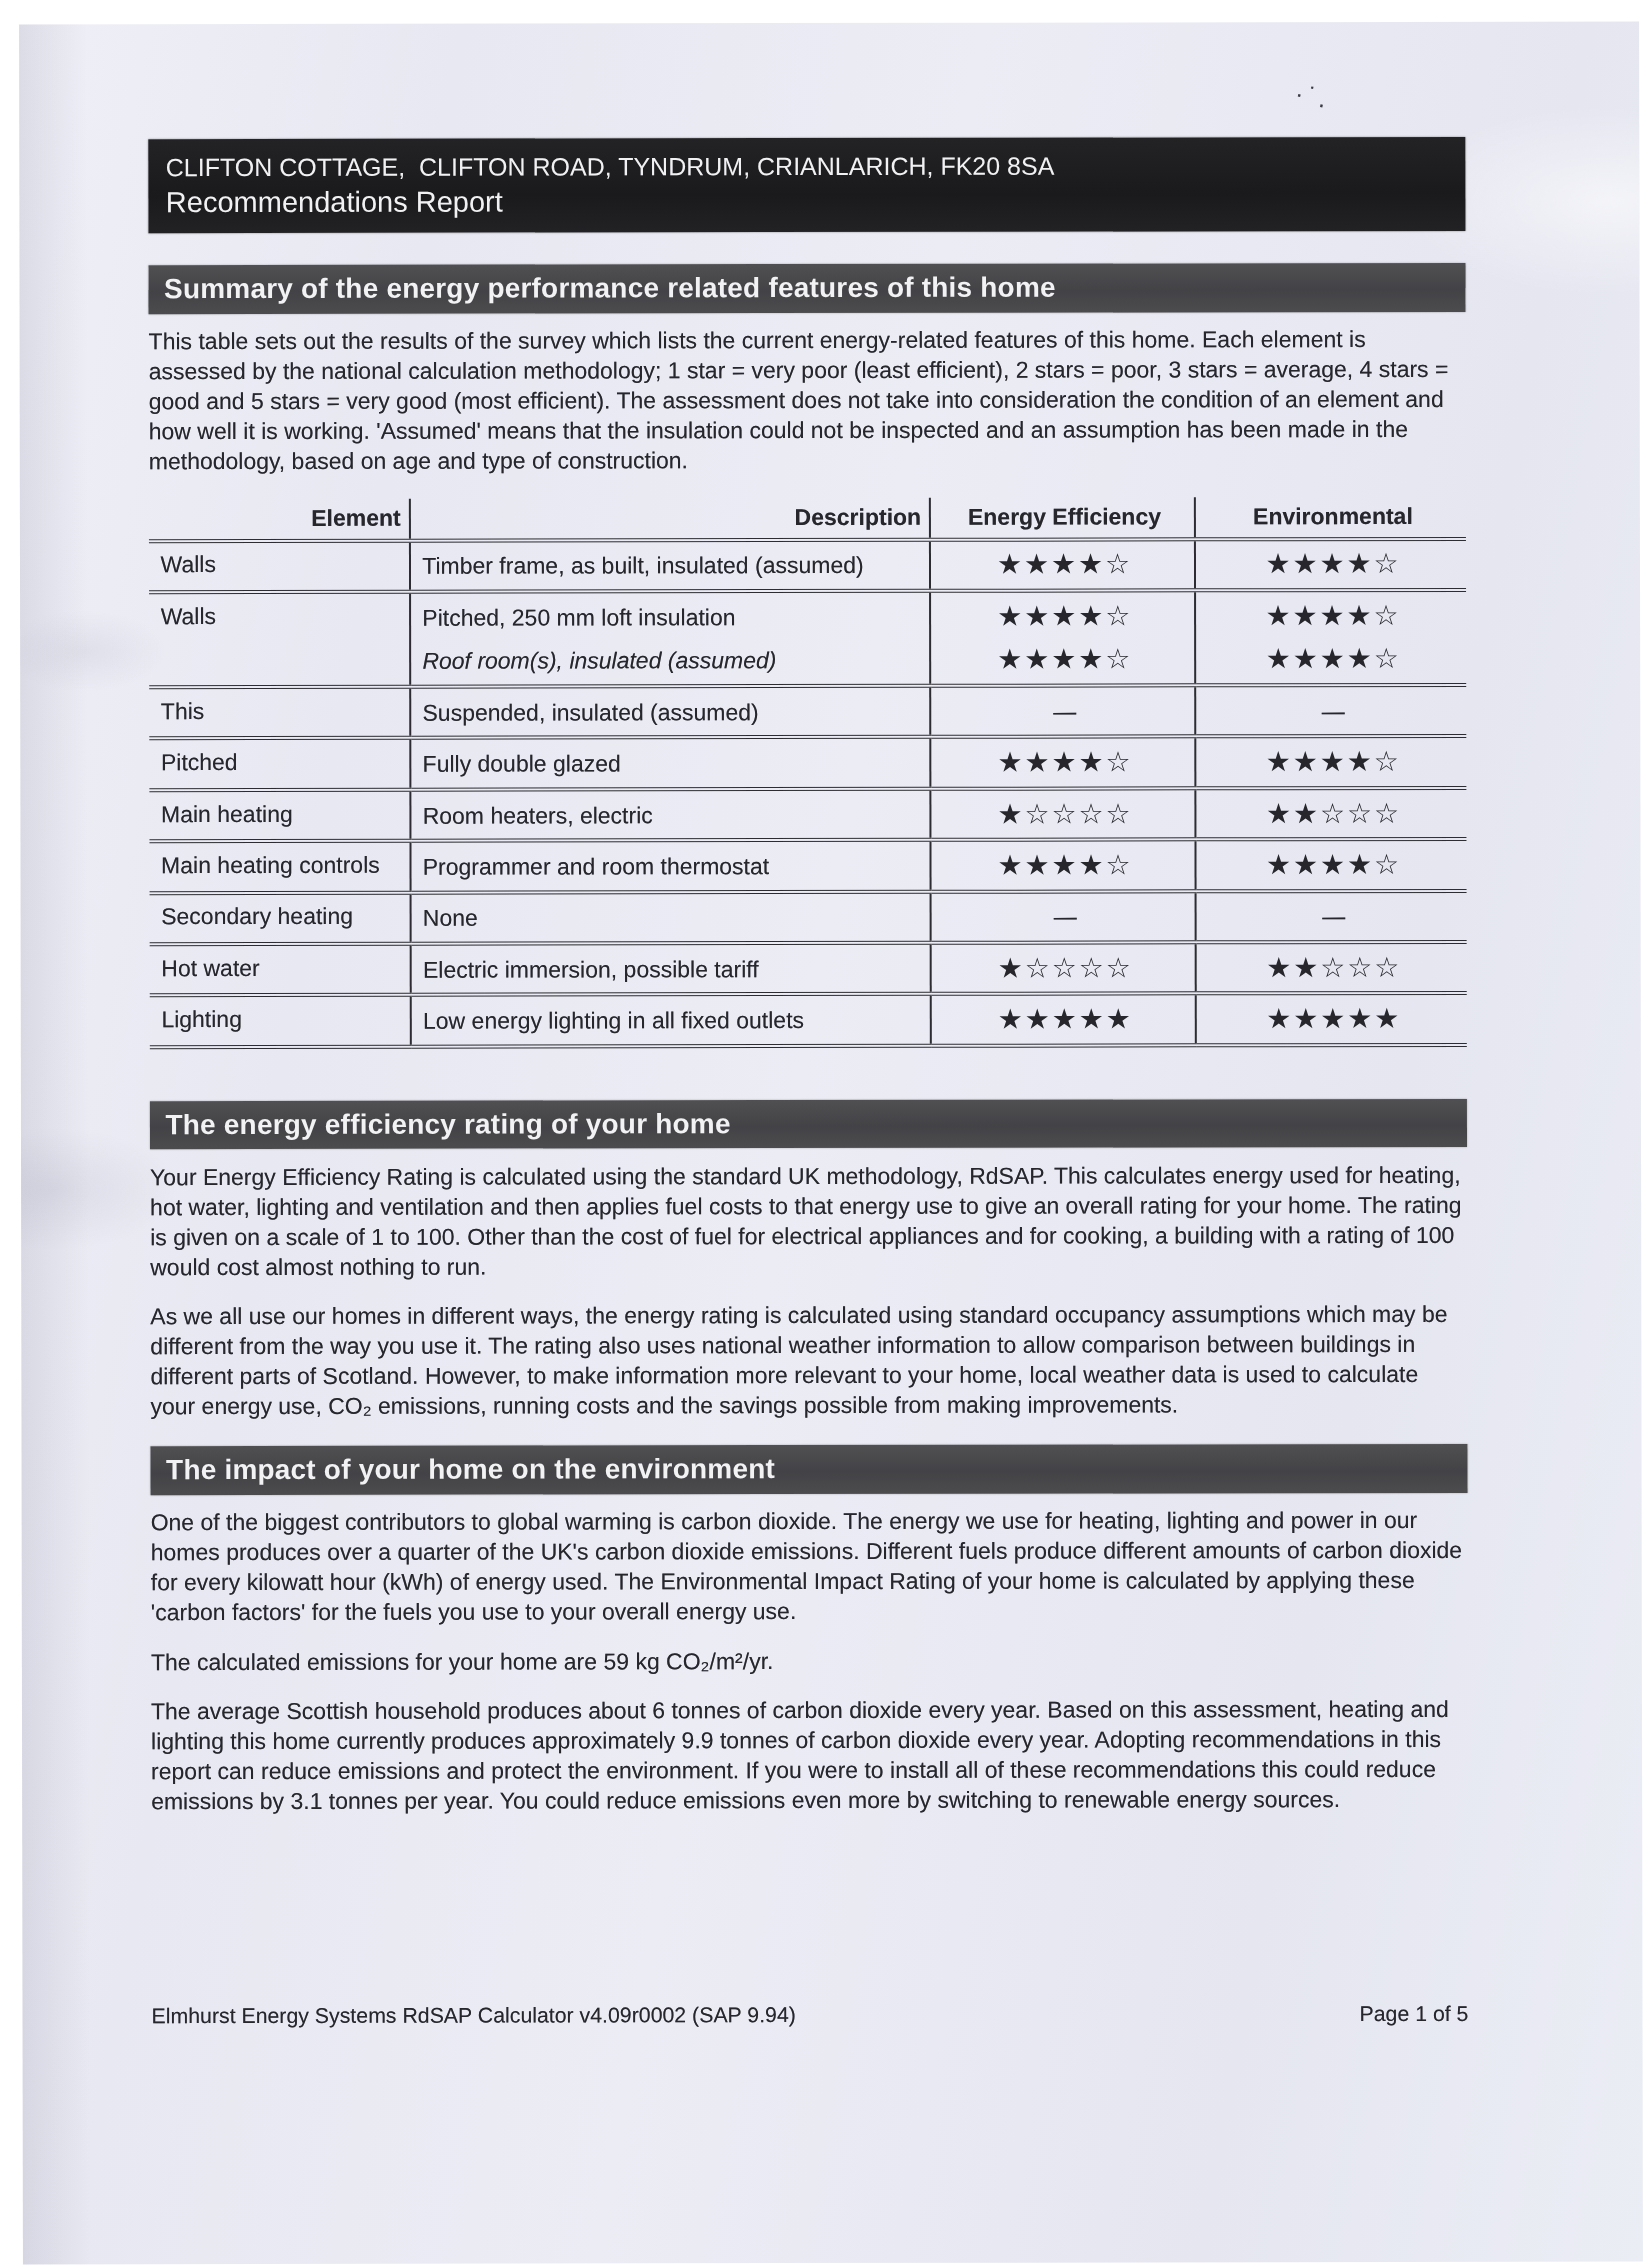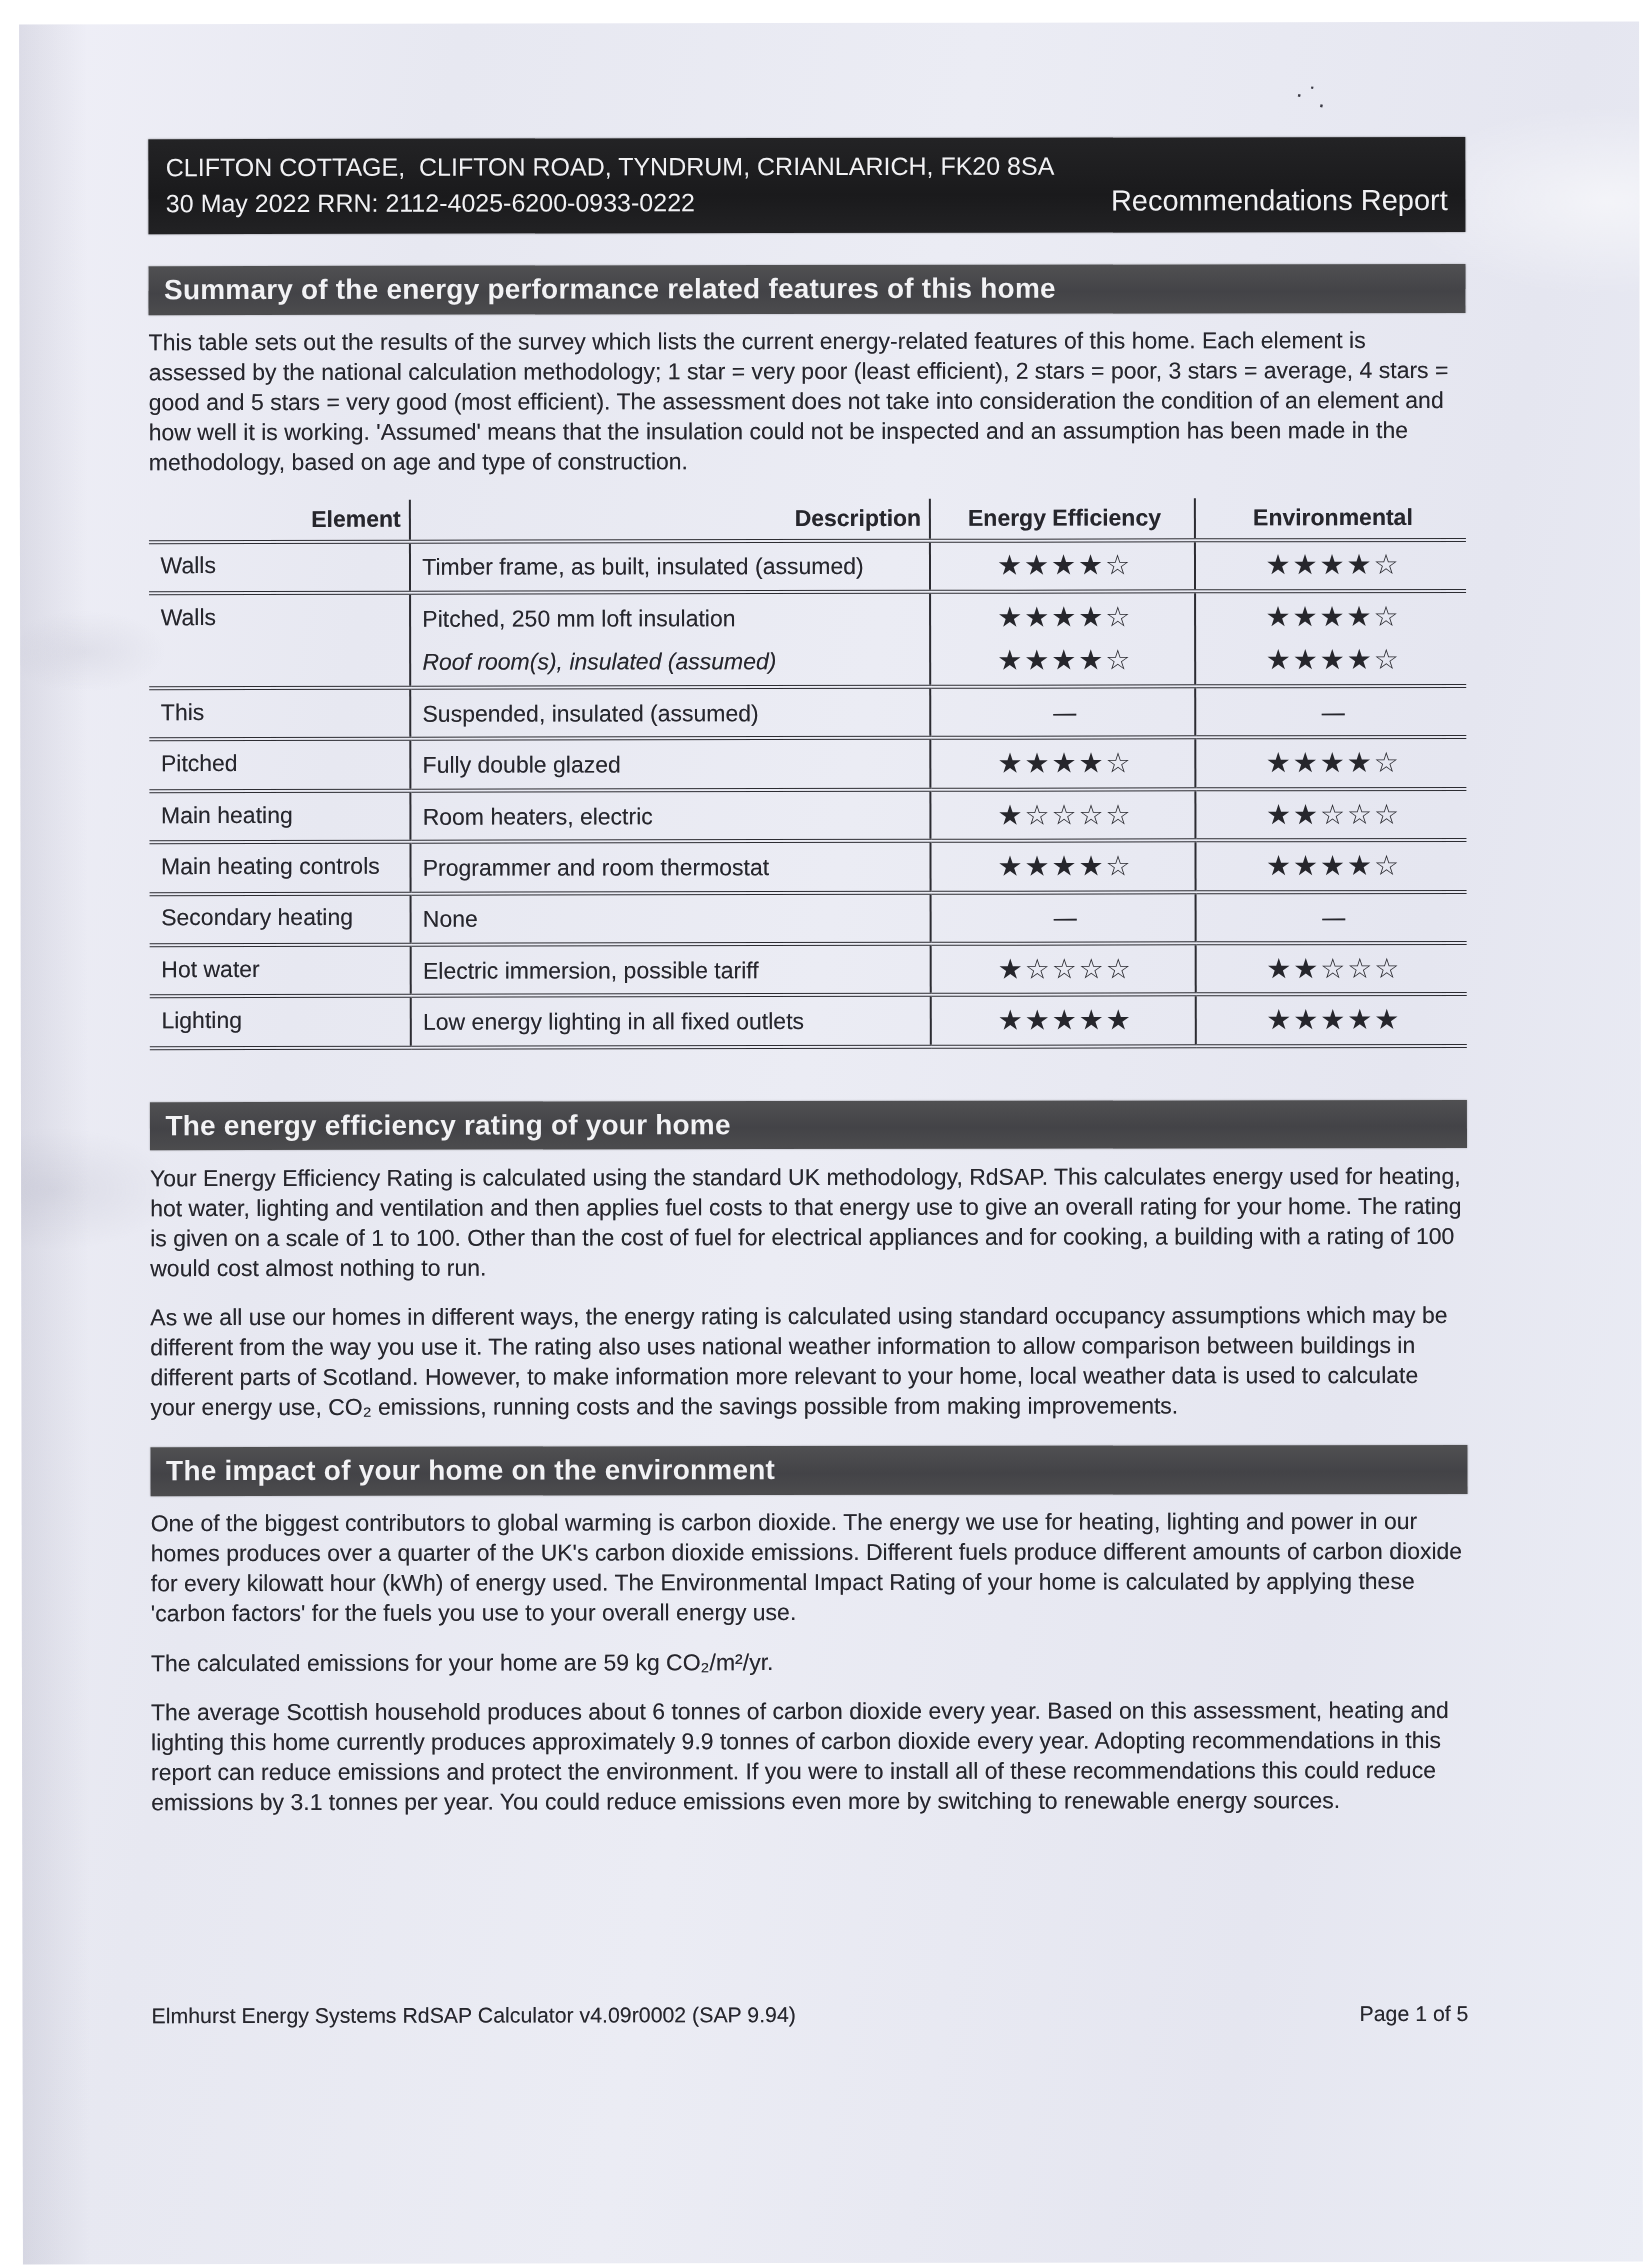--- a/index.html
+++ b/index.html
@@ -126,21 +126,20 @@
 <body>
 
 <div class="paper">
   <div class="ink-mark">·˙.</div>
 
   <div class="content">
 
     <div class="topbar">
       <div class="addr">CLIFTON COTTAGE,  CLIFTON ROAD, TYNDRUM, CRIANLARICH, FK20 8SA</div>
       <div class="bar-row2">
-        <span class="date-rrn">30 May 2022 RRN: 2112-4025-6200-0933-0222</span>
         <span class="report-title">Recommendations Report</span>
       </div>
     </div>
 
     <div class="section-bar mt-section1">
       <span>Summary of the energy performance related features of this home</span>
     </div>
     <p class="body-text">This table sets out the results of the survey which lists the current energy-related features of this home. Each element is assessed by the national calculation methodology; 1 star = very poor (least efficient), 2 stars = poor, 3 stars = average, 4 stars = good and 5 stars = very good (most efficient). The assessment does not take into consideration the condition of an element and how well it is working. 'Assumed' means that the insulation could not be inspected and an assumption has been made in the methodology, based on age and type of construction.</p>
 
     <table class="features">

